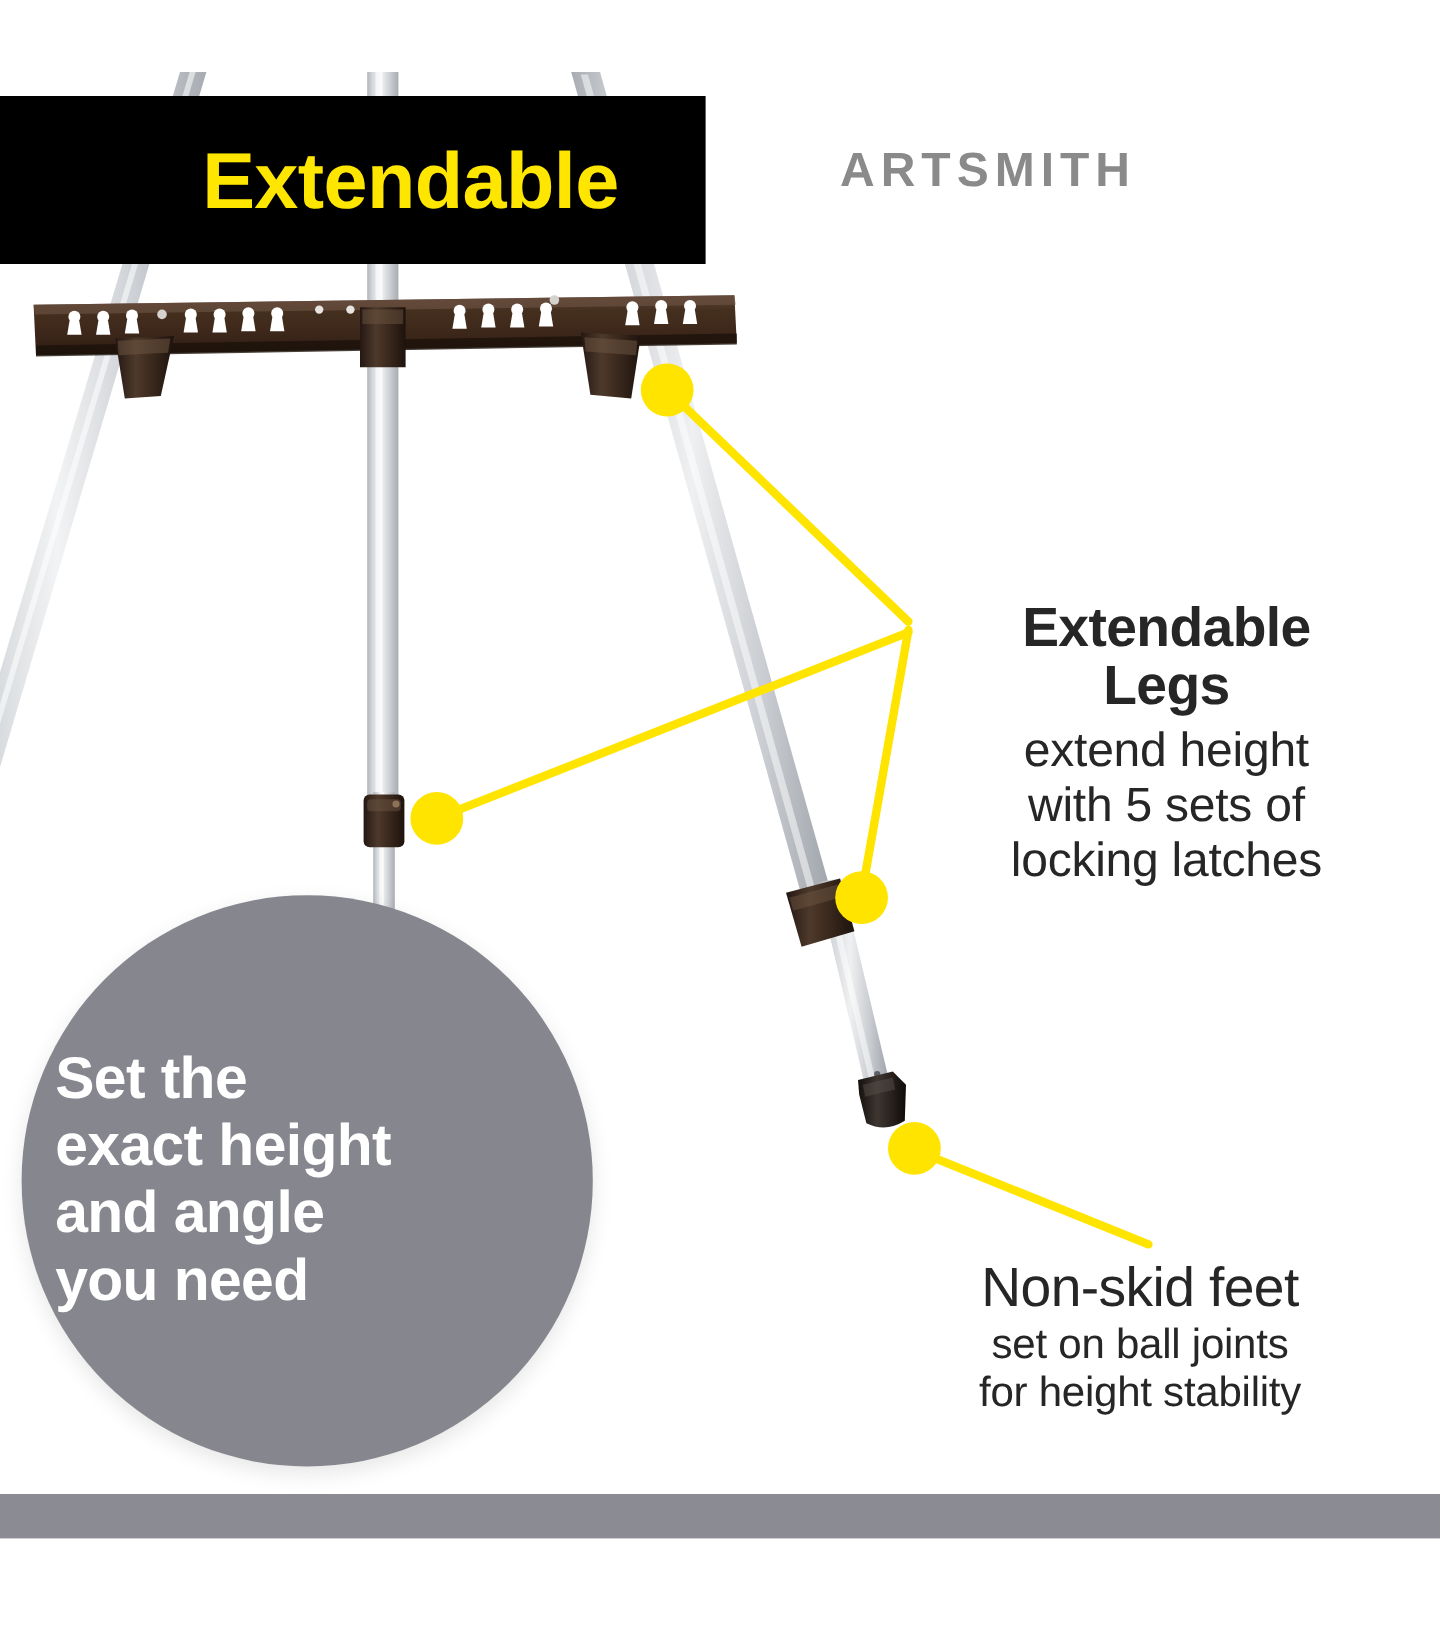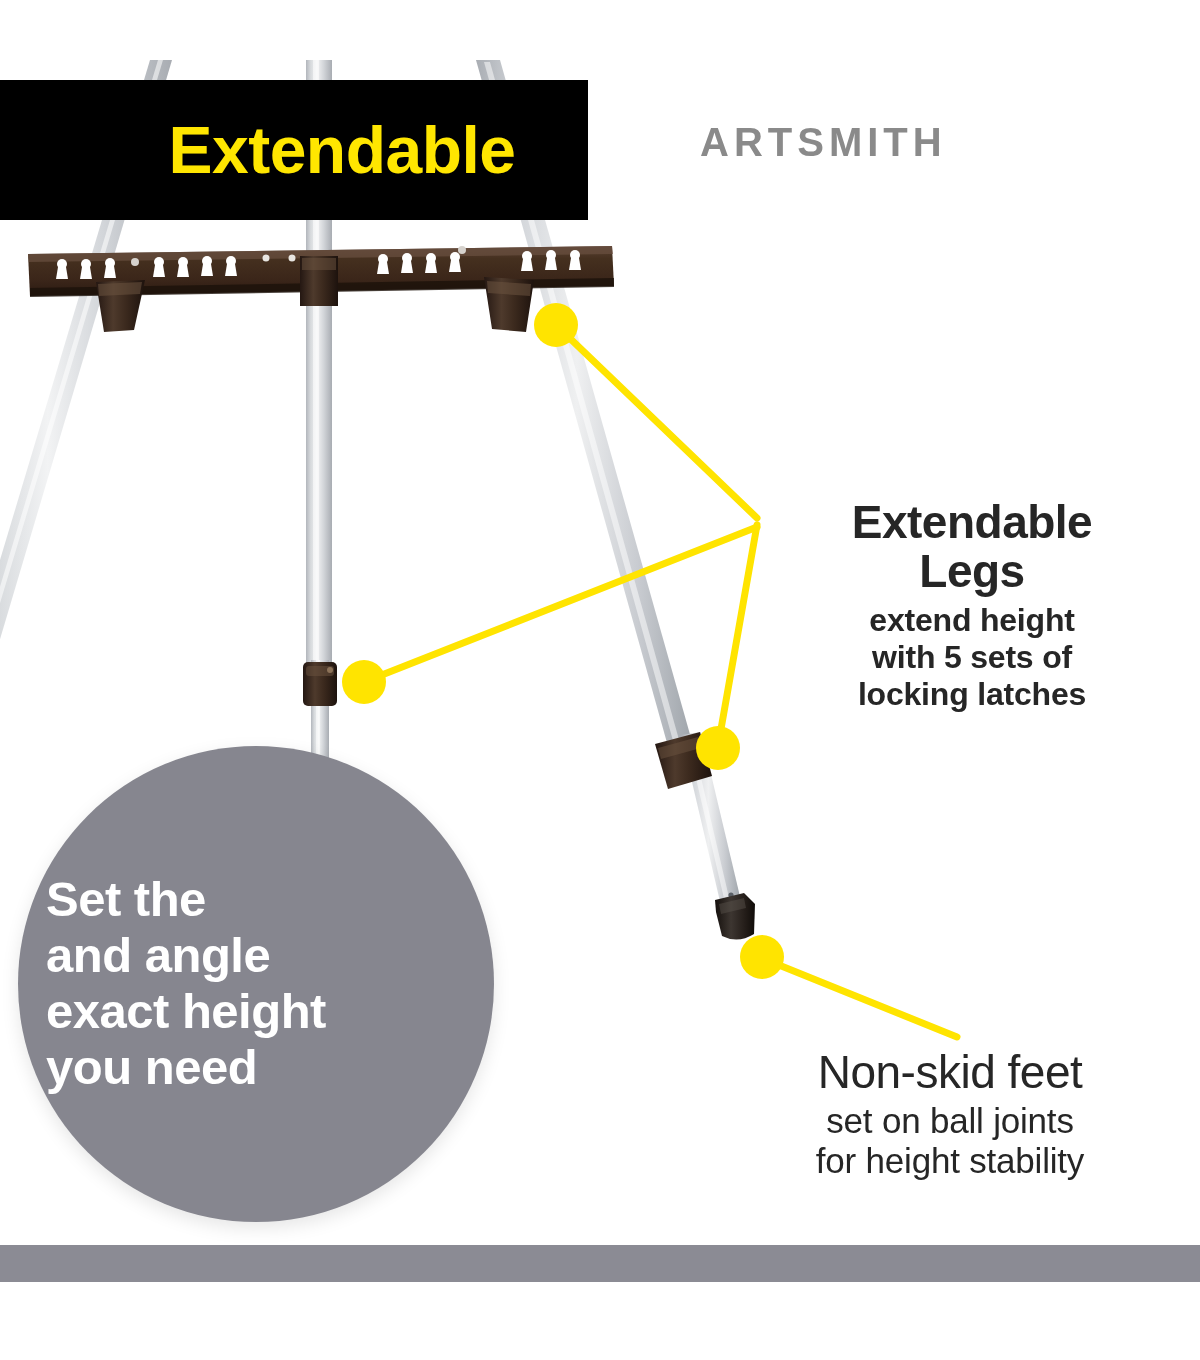--- a/index.html
+++ b/index.html
@@ -37,21 +37,21 @@
   }
 
   
   .callout { position:absolute; z-index:45; text-align:center; color:#262626; }
 
   #callout-legs { left:752px; top:498px; width:440px; }
   #callout-legs .title {
     font-size:46px; font-weight:bold; line-height:1.06; letter-spacing:-0.5px;
   }
   #callout-legs .body {
-    font-size:32px; font-weight:bold; line-height:1.16; margin-top:6px;
+    font-size:40px; font-weight:normal; line-height:1.16; margin-top:6px;
     letter-spacing:-0.2px;
   }
 
   #callout-feet { left:700px; top:1048px; width:500px; }
   #callout-feet .title {
     font-size:46px; font-weight:normal; line-height:1.06; letter-spacing:-0.5px;
   }
   #callout-feet .body {
     font-size:35px; font-weight:normal; line-height:1.16; margin-top:4px;
     letter-spacing:-0.2px;
@@ -291,21 +291,21 @@
     </div>
     <div class="body">
       <div>set on ball joints</div>
       <div>for height stability</div>
     </div>
   </div>
 
   <div class="badge">
     <div class="badge-text">
       <div>Set the</div>
+      <div>exact height</div>
       <div>and angle</div>
-      <div>exact height</div>
       <div>you need</div>
     </div>
   </div>
 
   <div class="footbar"></div>
 
 </div>
 
 </body></html>

